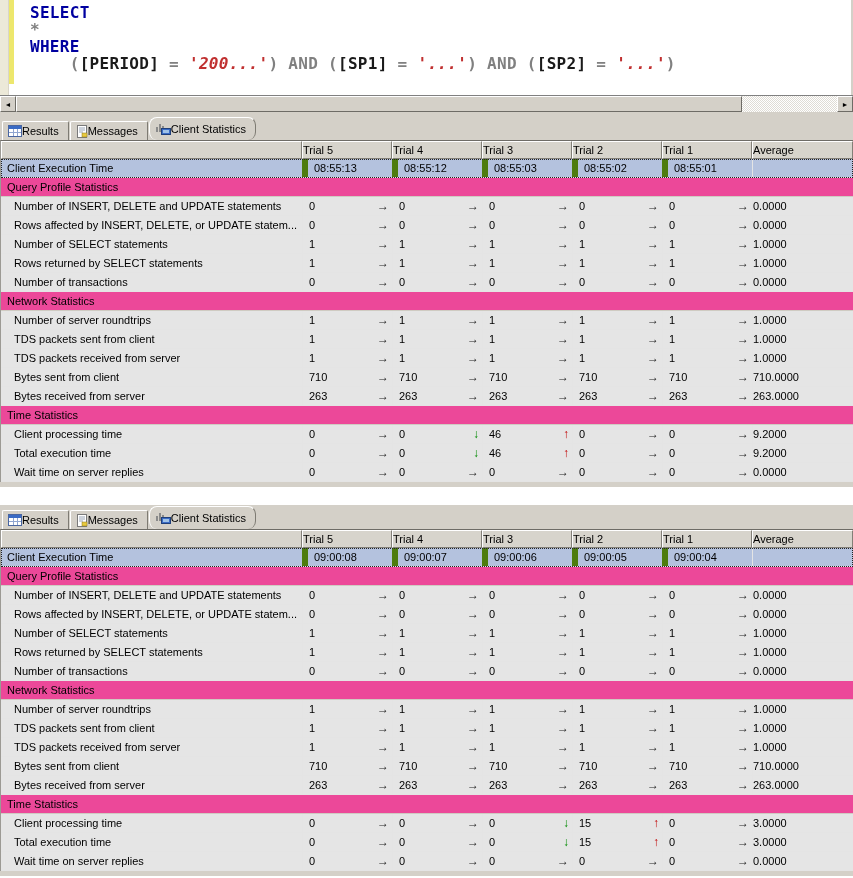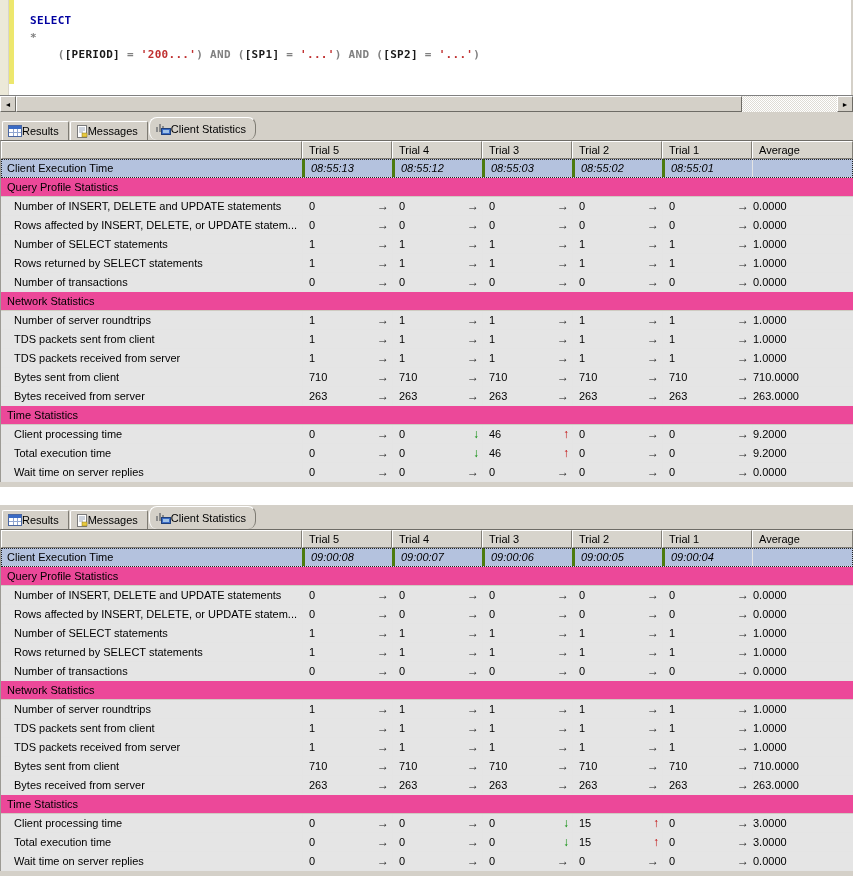--- a/index.html
+++ b/index.html
@@ -3,27 +3,27 @@
 <meta charset="utf-8">
 <style>
   html,body{margin:0;padding:0;background:#FFFFFF;}
   .screen{position:relative;width:853px;height:878px;overflow:hidden;background:#FFFFFF;
           font-family:"Liberation Sans",sans-serif;font-size:11px;color:#000;}
 
   
   .editor{position:relative;height:95px;background:#FFFFFF;border-right:2px solid #D4D0C8;box-sizing:border-box;}
   .editor .margin{position:absolute;left:0;top:0;width:8px;height:95px;background:#ECE9D8;border-right:1px solid #D9D5C9;}
   .editor .changebar{position:absolute;left:9px;top:0;width:5px;height:84px;background:#EDE76D;}
-  .code{position:absolute;left:30px;top:12px;font-family:"DejaVu Sans Mono",monospace;
-        font-size:11px;font-weight:bold;letter-spacing:0.3px;}
+  .code{position:absolute;left:30px;top:4px;font-family:"DejaVu Sans Mono",monospace;
+        font-size:16px;font-weight:bold;letter-spacing:0.3px;}
   .code .line{white-space:pre;height:17px;line-height:17px;}
   .tok-kw{color:#0000A0;}
   .tok-id{color:#1A1A1A;}
   .tok-op{color:#808080;}
-  .tok-str{color:#C03030;}
+  .tok-str{color:#C03030;font-style:italic;}
 
   
   .hscroll{height:17px;display:flex;align-items:stretch;border-top:1px solid #808080;box-sizing:border-box;
            background:repeating-conic-gradient(#FFFFFF 0% 25%, #DFDCD5 0% 50%) 0 0 / 2px 2px;}
   .sbtn{width:16px;background:#D4D0C8;border:1px solid;border-color:#FFFFFF #6E6C66 #6E6C66 #FFFFFF;
         display:flex;align-items:center;justify-content:center;font-size:7px;color:#000;box-sizing:border-box;}
   .sthumb{width:726px;background:#D4D0C8;border:1px solid;border-color:#FFFFFF #6E6C66 #6E6C66 #FFFFFF;box-sizing:border-box;}
   .strack{flex:1;}
 
   
@@ -33,48 +33,49 @@
        border:1px solid;border-color:#FFFFFF #7E7B73 #7E7B73 #FFFFFF;border-bottom:none;
        border-radius:2px 2px 0 0;height:19px;box-sizing:border-box;margin-right:1px;white-space:nowrap;}
   .tab.active{height:23px;position:relative;z-index:2;border-radius:8px;}
   .tab .ticon{display:flex;align-items:center;}
 
   .grid{border-top:1px solid #6E6C66;border-left:1px solid #9C9A94;background:#FFFFFF;box-sizing:border-box;}
   .cols{display:grid;grid-template-columns:301px 90px 90px 90px 90px 90px 1fr;}
   .hrow{height:18px;}
   .hcell{background:#D7D4CC;border-top:1px solid #FFFFFF;border-left:1px solid #FFFFFF;
          border-right:1px solid #827F77;border-bottom:1px solid #827F77;
-         padding-left:6px;line-height:16px;box-sizing:border-box;overflow:hidden;white-space:nowrap;}
+         line-height:16px;box-sizing:border-box;overflow:hidden;white-space:nowrap;}
   .row{height:19px;box-sizing:border-box;border-bottom:1px solid #E4E4E4;background:#e5e5e5;}
   .row.section{background:#ec4899;border-bottom:1px solid #CFCBC2;line-height:18px;padding-left:6px;}
   .row.exec{background:#B4C2DE;outline:1px dotted #222;outline-offset:-1px;}
   .lcell{padding-left:13px;line-height:18px;overflow:hidden;white-space:nowrap;text-overflow:ellipsis;}
   .row.exec .lcell{padding-left:6px;}
   .vcell{border-left:1px solid #E4E4E4;display:flex;justify-content:space-between;align-items:center;
          padding:0 3px 0 6px;overflow:hidden;white-space:nowrap;}
-  .row.exec .vcell{border-left:3px solid #4d7c0f;justify-content:flex-start;font-style:italic;}
+  .row.exec .vcell{border-left:6px solid #4d7c0f;justify-content:flex-start;}
   .acell{border-left:1px solid #E4E4E4;display:flex;align-items:center;overflow:hidden;}
   .arrow{font-size:12px;font-weight:bold;line-height:1;}
   .arrow.right{color:#1A1A1A;}
   .arrow.down{color:#008A00;}
   .arrow.up{color:#C00000;}
   .grid-bottom{height:5px;background:#D4D0C8;}
   .panel-gap{height:18px;background:#FFFFFF;}
 </style>
 </head>
 <body>
 
 <div class="screen">
 
   <div class="editor">
     <div class="margin"></div>
     <div class="changebar"></div>
     <div class="code" id="code">
         <div class="line"><span class="tok-kw">SELECT</span></div>
         <div class="line"><span class="tok-op">*</span></div>
+        <div class="line"><span class="tok-kw">WHERE</span></div>
         <div class="line"><span class="tok-op">    (</span><span class="tok-id">[PERIOD]</span><span class="tok-op"> = </span><span class="tok-str">'200...'</span><span class="tok-op">) </span><span class="tok-op">AND</span><span class="tok-op"> (</span><span class="tok-id">[SP1]</span><span class="tok-op"> = </span><span class="tok-str">'...'</span><span class="tok-op">) </span><span class="tok-op">AND</span><span class="tok-op"> (</span><span class="tok-id">[SP2]</span><span class="tok-op"> = </span><span class="tok-str">'...'</span><span class="tok-op">)</span></div>
       </div>
   </div>
 
   <div class="hscroll">
     <div class="sbtn">◄</div>
     <div class="sthumb"></div>
     <div class="strack"></div>
     <div class="sbtn">►</div>
   </div>

